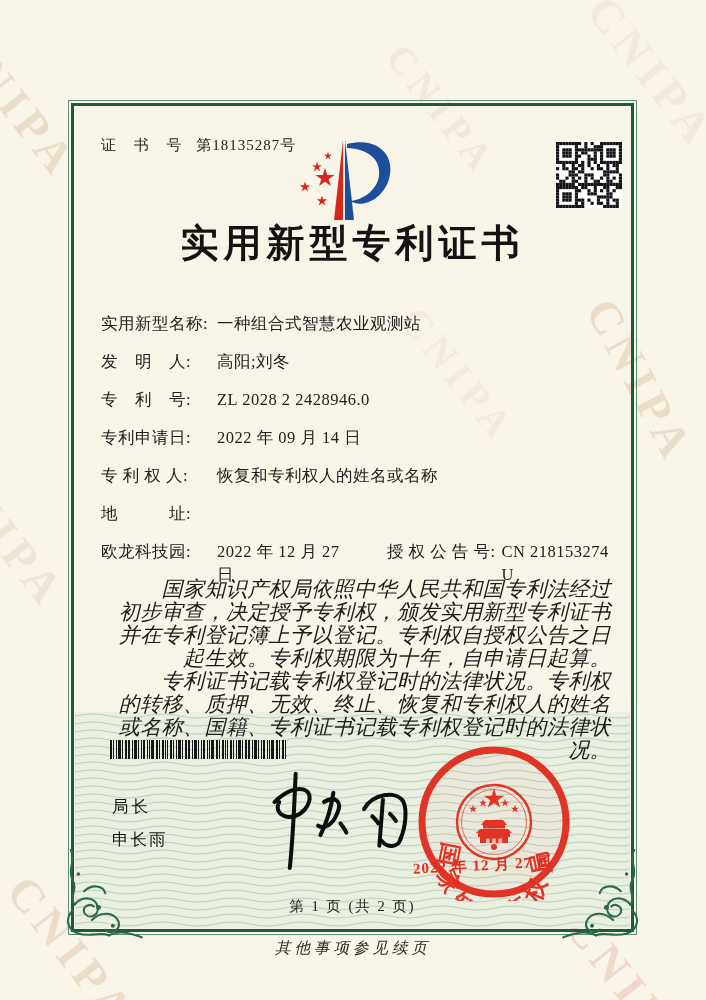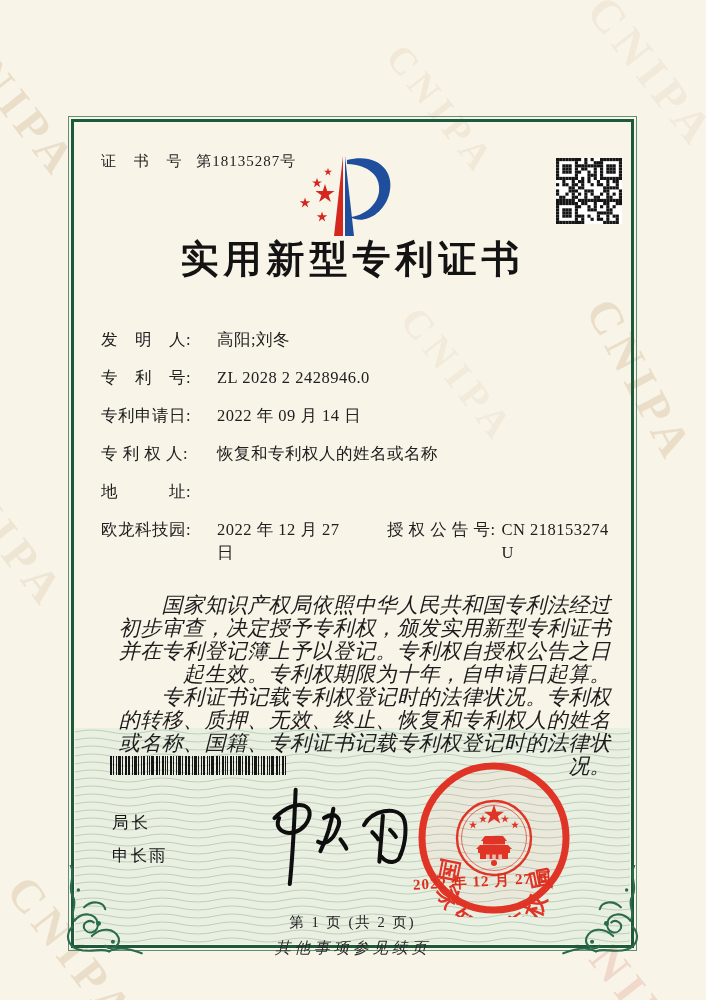--- a/index.html
+++ b/index.html
@@ -14,21 +14,21 @@
   .wm-1{left:-20px;top:16px;}
   .wm-2{left:412px;top:36px;opacity:.55;font-size:38px;}
   .wm-3{left:622px;top:290px;transform:rotate(62deg);}
   .wm-4{left:-32px;top:446px;opacity:.7;}
   .wm-5{left:428px;top:298px;opacity:.45;font-size:40px;}
   .wm-6{left:38px;top:866px;}
   .wm-7{left:596px;top:902px;color:rgba(228,175,158,.4);}
   .wm-8{left:618px;top:-14px;opacity:.5;}
 
   
-  .frame{position:absolute;left:68px;top:116px;width:569px;height:835px;z-index:2;}
+  .frame{position:absolute;left:68px;top:100px;width:569px;height:835px;z-index:2;}
   .frame-outer{position:absolute;inset:0;border:1px solid #5e8f74;}
   .frame-inner{position:absolute;inset:3px;border:3px solid #1c5a3b;}
   .waves{position:absolute;left:7px;right:7px;bottom:7px;height:216px;background:#e9efe1;}
   .waves svg{display:block;width:100%;height:100%;}
 
   
   .flourish{position:absolute;width:96px;height:96px;z-index:4;}
   .fl-bl{left:-5px;bottom:-10px;}
   .fl-br{right:-5px;bottom:-10px;transform:scaleX(-1);}
 
@@ -406,20 +406,24 @@
           <rect x="50.29" y="62.86" width="3.14" height="3.14" fill="#141414"></rect>
           <rect x="53.43" y="62.86" width="3.14" height="3.14" fill="#141414"></rect>
           <rect x="56.57" y="62.86" width="3.14" height="3.14" fill="#141414"></rect>
           <rect x="59.71" y="62.86" width="3.14" height="3.14" fill="#141414"></rect>
         </svg></div>
 
     <h1 class="title">实用新型专利证书</h1>
 
     <div class="fields">
       <div class="frow">
+        <span class="flabel">实用新型名称:</span>
+        <span class="fvalue">一种组合式智慧农业观测站</span>
+      </div>
+      <div class="frow">
         <span class="flabel">发　明　人:</span>
         <span class="fvalue">高阳;刘冬</span>
       </div>
       <div class="frow">
         <span class="flabel">专　利　号:</span>
         <span class="fvalue">ZL 2028 2 2428946.0</span>
       </div>
       <div class="frow">
         <span class="flabel">专利申请日:</span>
         <span class="fvalue">2022 年 09 月 14 日</span>

